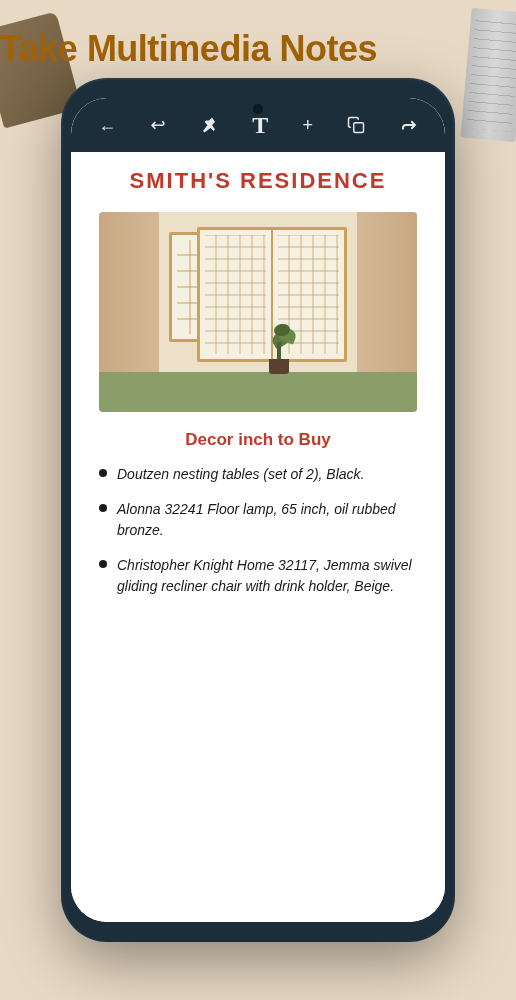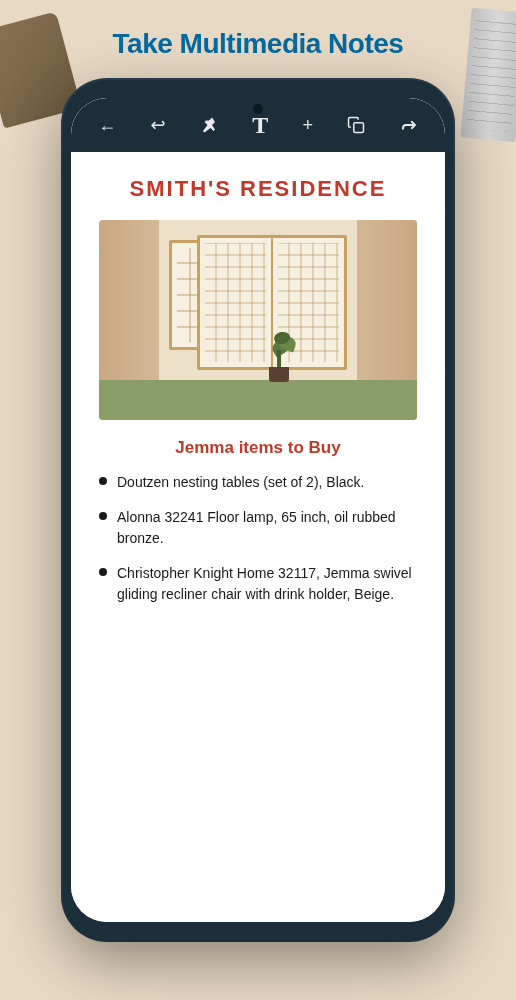--- a/index.html
+++ b/index.html
@@ -53,24 +53,24 @@
         rgba(0,0,0,0.15) 9px
       );
     }
 
     
     .page-title {
       position: absolute;
       top: 28px;
       left: 0;
       right: 0;
-      text-align: center;
-      font-size: 28px;
+      text-align: left;
+      font-size: 36px;
       font-weight: 800;
-      color: #0369a1;
+      color: #a16207;
       z-index: 2;
       letter-spacing: -0.5px;
     }
 
     
     .phone-frame {
       position: absolute;
       top: 80px;
       left: 50%;
       transform: translateX(-50%);
@@ -129,21 +129,21 @@
     }
 
     .toolbar-icon.text-icon {
       font-size: 24px;
       font-weight: bold;
       font-family: serif;
     }
 
     
     .note-content {
-      padding: 24px 28px;
+      padding: 16px 28px;
       overflow-y: auto;
       height: calc(100% - 54px);
       background: #ffffff;
       border-radius: 30px;
     }
 
     .note-title {
       text-align: center;
       font-size: 22px;
       font-weight: 800;
@@ -376,20 +376,21 @@
       padding: 0;
     }
 
     .bullet-list li {
       display: flex;
       align-items: flex-start;
       margin-bottom: 14px;
       font-size: 14px;
       color: #1a1a1a;
       line-height: 1.5;
+      font-style: italic;
     }
 
     .bullet-dot {
       min-width: 8px;
       height: 8px;
       background: #1a1a1a;
       border-radius: 50%;
       margin-top: 5px;
       margin-right: 10px;
     }
@@ -449,21 +450,21 @@
         </div>
         <div class="plant">
           <div class="plant-leaf1"></div>
           <div class="plant-leaf2"></div>
           <div class="plant-leaf3"></div>
           <div class="plant-stem"></div>
           <div class="plant-pot"></div>
         </div>
       </div>
 
-      <h3 class="section-heading">Jemma items to Buy</h3>
+      <h3 class="section-heading">Decor inch to Buy</h3>
 
       <ul class="bullet-list">
       <li>
             <span class="bullet-dot"></span>
             <span>Doutzen nesting tables (set of 2), Black.</span>
           </li>
           <li>
             <span class="bullet-dot"></span>
             <span>Alonna 32241 Floor lamp, 65 inch, oil rubbed bronze.</span>
           </li>

